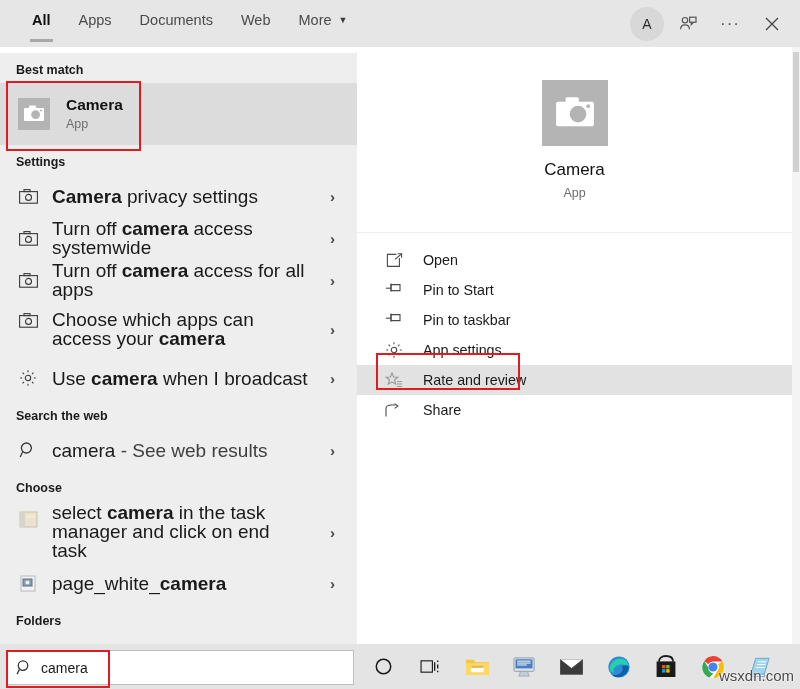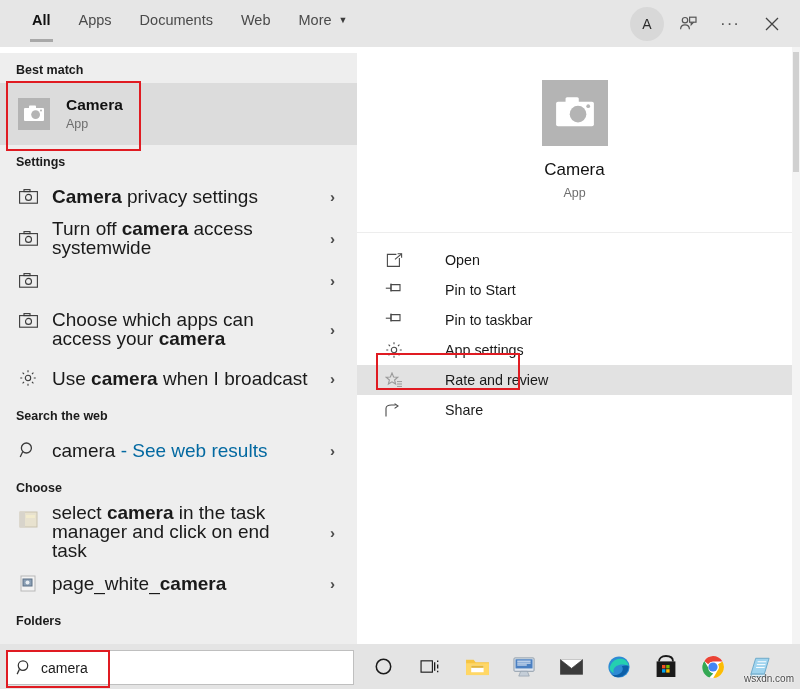--- a/index.html
+++ b/index.html
@@ -72,21 +72,21 @@
     display:flex;align-items:center;justify-content:center;color:#3a3a3a;
   }
   .row .txt{
     flex:1;font-size:19px;color:#1a1a1a;line-height:19px;padding-right:40px;
   }
   .row .chev{
     position:absolute;right:22px;top:50%;transform:translateY(-50%);
     font-size:15px;color:#4a4a4a;font-weight:bold;
   }
   .row .txt b{font-weight:bold;}
-  .row .sub{color:#0369a1;}
+  .row .sub{color:#404040;}
 
   
   .bestmatch{
     height:62px;background:#dcdcdc;display:flex;align-items:center;
   }
   .bm-icon{
     width:32px;height:32px;margin-left:18px;margin-right:16px;
     background:#b4b4b4;display:flex;align-items:center;justify-content:center;
   }
   .bm-name{font-size:15.5px;font-weight:bold;color:#111;line-height:19px;}
@@ -99,21 +99,21 @@
   }
   .preview-tile{
     width:66px;height:66px;background:#b4b4b4;
     display:flex;align-items:center;justify-content:center;margin-bottom:14px;
   }
   .preview-name{font-size:17px;color:#111;}
   .preview-type{font-size:12.5px;color:#6e6e6e;margin-top:6px;}
 
   .actions{padding-top:12px;}
   .action{
-    display:flex;align-items:center;height:30px;cursor:default;gap:22px;
+    display:flex;align-items:center;height:30px;cursor:default;
   }
   .action .aico{
     width:22px;min-width:22px;margin-left:26px;margin-right:18px;
     display:flex;align-items:center;justify-content:center;color:#4a4a4a;
   }
   .action .alabel{font-size:14.3px;color:#1a1a1a;}
   .action.hovered{background:#e2e2e2;}
 
   
   .taskbar{
@@ -123,21 +123,21 @@
     position:absolute;left:6px;top:650px;width:346px;height:33px;
     background:#ffffff;border:1px solid #bfbfbf;display:flex;align-items:center;
   }
   .searchbox .sico{width:34px;display:flex;align-items:center;justify-content:center;color:#333;}
   .searchbox .sval{font-size:14px;color:#1a1a1a;}
   .tbicons{
     position:absolute;left:360px;top:644px;height:45px;display:flex;align-items:center;gap:0px;
   }
   .tbi{width:47px;height:45px;display:flex;align-items:center;justify-content:center;}
   .watermark{
-    position:absolute;right:6px;bottom:5px;font-size:10px;color:#4a4a4a;
+    position:absolute;right:6px;bottom:5px;font-size:15px;color:#4a4a4a;
     text-shadow:0 0 2px #fff,0 0 2px #fff;
   }
 
   
   .redbox{position:absolute;border:2.5px solid #e01b22;pointer-events:none;}
   #rb-best{left:6px;top:81px;width:131px;height:66px;}
   #rb-appsettings{left:376px;top:353px;width:140px;height:33px;}
   #rb-search{left:6px;top:650px;width:100px;height:34px;}
 
   .folder-ico svg{display:block;}
@@ -235,20 +235,21 @@
     </div>
 
     <div class="row">
       <div class="ico">
         <svg width="19" height="15" viewBox="0 0 19 15" fill="none" stroke="#3a3a3a" stroke-width="1.1">
           <rect x="0.6" y="2.6" width="17.8" height="11.6"></rect>
             <rect x="5" y="0.6" width="6" height="2"></rect>
           <circle cx="9.5" cy="8.4" r="3"></circle>
         </svg>
       </div>
+      <div class="txt"><span>Turn off </span><b>camera</b><span> access for all apps</span></div>
       <div class="chev">›</div>
     </div>
 
     <div class="row" style="min-height:52px">
       <div class="ico" style="align-self:flex-start;margin-top:10px">
         <svg width="19" height="15" viewBox="0 0 19 15" fill="none" stroke="#3a3a3a" stroke-width="1.1">
           <rect x="0.6" y="2.6" width="17.8" height="11.6"></rect>
             <rect x="5" y="0.6" width="6" height="2"></rect>
           <circle cx="9.5" cy="8.4" r="3"></circle>
         </svg>

